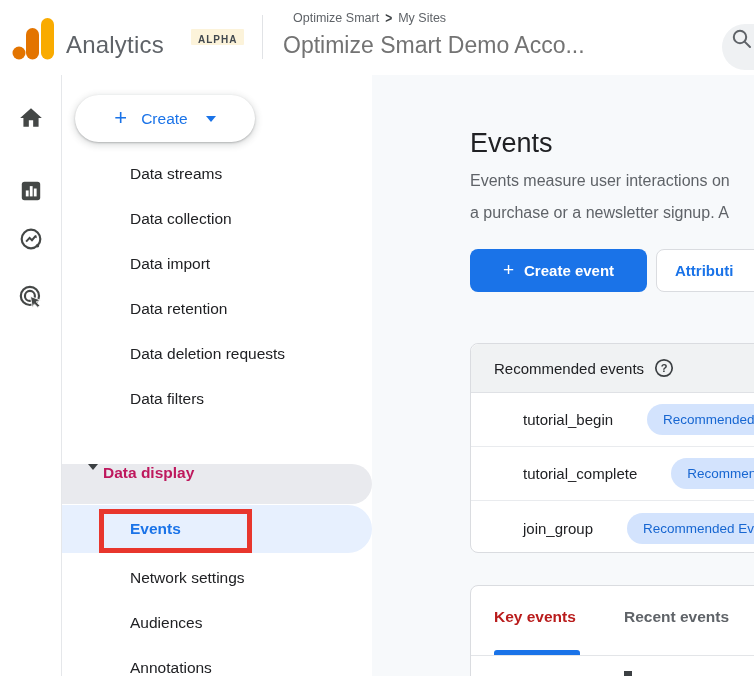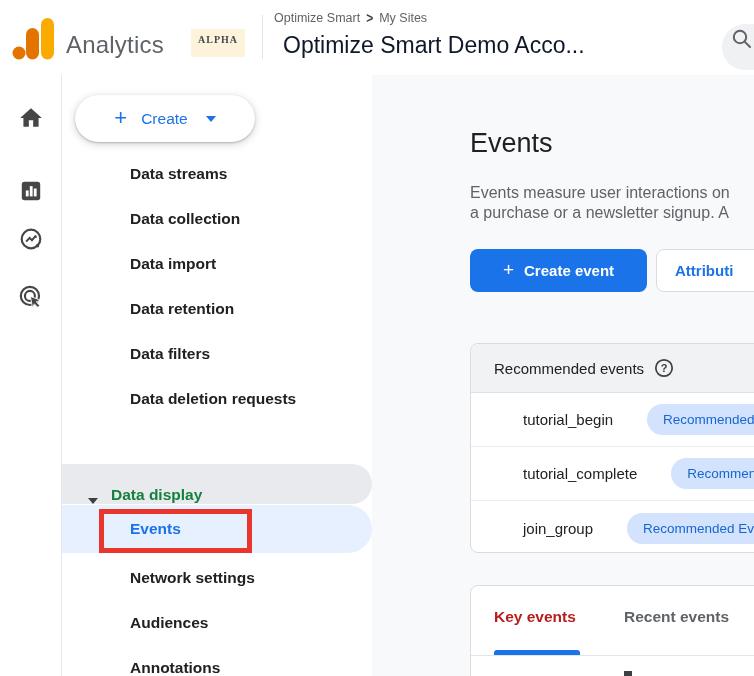--- a/index.html
+++ b/index.html
@@ -8,25 +8,25 @@
     position:relative; width:754px; height:676px; overflow:hidden;
     font-family:"Liberation Sans","DejaVu Sans",sans-serif; background:#fff;
   }
   .abs { position:absolute; }
 
   
   .header { left:0; top:0; width:754px; height:75px; background:#fff; }
   .logo-svg { left:10px; top:14px; }
   .product-name { left:66px; top:31px; font-size:24px; color:#5f6368; letter-spacing:.2px; }
   .alpha-badge { left:191px; top:29px; background:#fcf3da; color:#41484f; font-size:10px;
-    font-weight:bold; letter-spacing:1px; padding:5px 7px 12px; border-radius:1px;font-family:Liberation Serif, serif; }
+    font-weight:bold; letter-spacing:1px; padding:5px 7px 0; border-radius:1px; }
   .header-divider { left:262px; top:15px; width:1px; height:44px; background:#e1e3e6; }
-  .breadcrumb { left:274px; top:11px; font-size:12.5px; color:#5f6368; display:flex; align-items:flex-start; gap:6px; }
+  .breadcrumb { left:293px; top:11px; font-size:12.5px; color:#5f6368; display:flex; align-items:flex-start; gap:6px; }
   .crumb-chev { color:#3c4043; font-weight:bold; font-size:12px; transform:scaleY(1.25); display:inline-block; }
-  .property-title { left:283px; top:32px; font-size:23px; color:#0f172a; white-space:nowrap; display:flex; align-items:center; gap:20px;flex-direction:column; }
+  .property-title { left:283px; top:32px; font-size:23px; color:#737373; white-space:nowrap; display:flex; align-items:center; gap:20px;flex-direction:column; }
   .caret-down { width:0; height:0; border-left:5px solid transparent; border-right:5px solid transparent;
     border-top:6px solid #5f6368; display:inline-block; margin-top:4px; }
   .search-pill { left:722px; top:24px; width:60px; height:46px; background:#eff1f3; border-radius:23px 0 0 23px; }
   .search-icon-svg { left:731px; top:28px; }
 
   
   .rail { left:0; top:75px; width:62px; height:601px; background:#fff; border-right:1px solid #e5e7ea; }
   .rail-icon { position:absolute; left:18px; width:26px; height:26px; cursor:pointer; }
 
   
@@ -34,24 +34,24 @@
   .create-btn { left:75px; top:95px; width:180px; height:47px; background:#fff; border-radius:24px;
     box-shadow:0 1px 2px rgba(60,64,67,.3), 0 2px 6px 2px rgba(60,64,67,.15);
     display:flex; align-items:center; justify-content:center; gap:14px; cursor:pointer; }
   .create-plus { color:#1a73e8; font-size:22px; font-weight:400; line-height:1; margin-top:-2px; }
   .create-label { color:#1a73e8; font-size:15.5px; font-weight:normal; }
   .create-caret { width:0; height:0; border-left:5px solid transparent; border-right:5px solid transparent;
     border-top:6px solid #1a73e8; margin-left:4px; }
   .menu-top { left:62px; top:151px; width:310px; }
   .menu-bottom { left:62px; top:555px; width:310px; }
   .menu-item { height:45px; display:flex; align-items:center; padding-left:68px;
-    font-size:15.5px; font-weight:700; color:#202124; cursor:pointer; white-space:nowrap; }
+    font-size:15.5px; font-weight:400; color:#202124; cursor:pointer; white-space:nowrap; }
   .group-row { left:62px; top:464px; width:310px; height:40px; background:#e9eaee;
-    border-radius:0 20px 20px 0; display:flex; align-items:flex-end; padding-left:26px; gap:13px;
-    font-size:15.5px; font-weight:600; color:#15803d; cursor:pointer; }
+    border-radius:0 20px 20px 0; display:flex; align-items:flex-start; padding-left:26px; gap:5px;
+    font-size:15.5px; font-weight:600; color:#be185d; cursor:pointer; }
   .group-caret { width:0; height:0; border-left:5px solid transparent; border-right:5px solid transparent;
     border-top:6px solid #3c4043; }
   .active-row { left:62px; top:505px; width:310px; height:48px; background:#e7f0fe;
     border-radius:0 24px 24px 0; display:flex; align-items:center; padding-left:68px;
     font-size:15.5px; font-weight:600; color:#1a73e8; cursor:pointer; }
   .red-annotation { left:99px; top:509px; width:153px; height:44px; border:5px solid #e8362d; background:transparent; }
 
   
   .main-bg { left:372px; top:75px; width:382px; height:601px; background:#f7f9fb; }
   .page-title { left:470px; top:128px; font-size:27px; font-weight:400; color:#202124; }
@@ -144,22 +144,22 @@
     <span class="create-plus">+</span>
     <span class="create-label">Create</span>
     <span class="create-caret"></span>
   </div>
 
   <div class="abs menu-top">
     <div class="menu-item">Data streams</div>
     <div class="menu-item">Data collection</div>
     <div class="menu-item">Data import</div>
     <div class="menu-item">Data retention</div>
+    <div class="menu-item">Data deletion requests</div>
     <div class="menu-item">Data filters</div>
-    <div class="menu-item">Data deletion requests</div>
   </div>
 
   <div class="abs group-row">
     <span class="group-caret"></span>
     <span>Data display</span>
   </div>
 
   <div class="abs active-row">
     <span>Events</span>
   </div>
@@ -168,21 +168,21 @@
     <div class="menu-item">Network settings</div>
     <div class="menu-item">Audiences</div>
     <div class="menu-item">Annotations</div>
   </div>
 
   <div class="abs red-annotation"></div>
 
   <div class="abs main-bg"></div>
 
   <div class="abs page-title">Events</div>
-  <div class="abs desc-line" style="top:184px">Events measure user interactions on</div>
+  <div class="abs desc-line" style="top:172px">Events measure user interactions on</div>
   <div class="abs desc-line" style="top:204px">a purchase or a newsletter signup. A</div>
 
   <button class="abs btn-row-blue">
     <span class="btn-plus">+</span>
     <span>Create event</span>
   </button>
   <button class="abs btn-row-white">
     <span>Attributi</span>
   </button>
 

